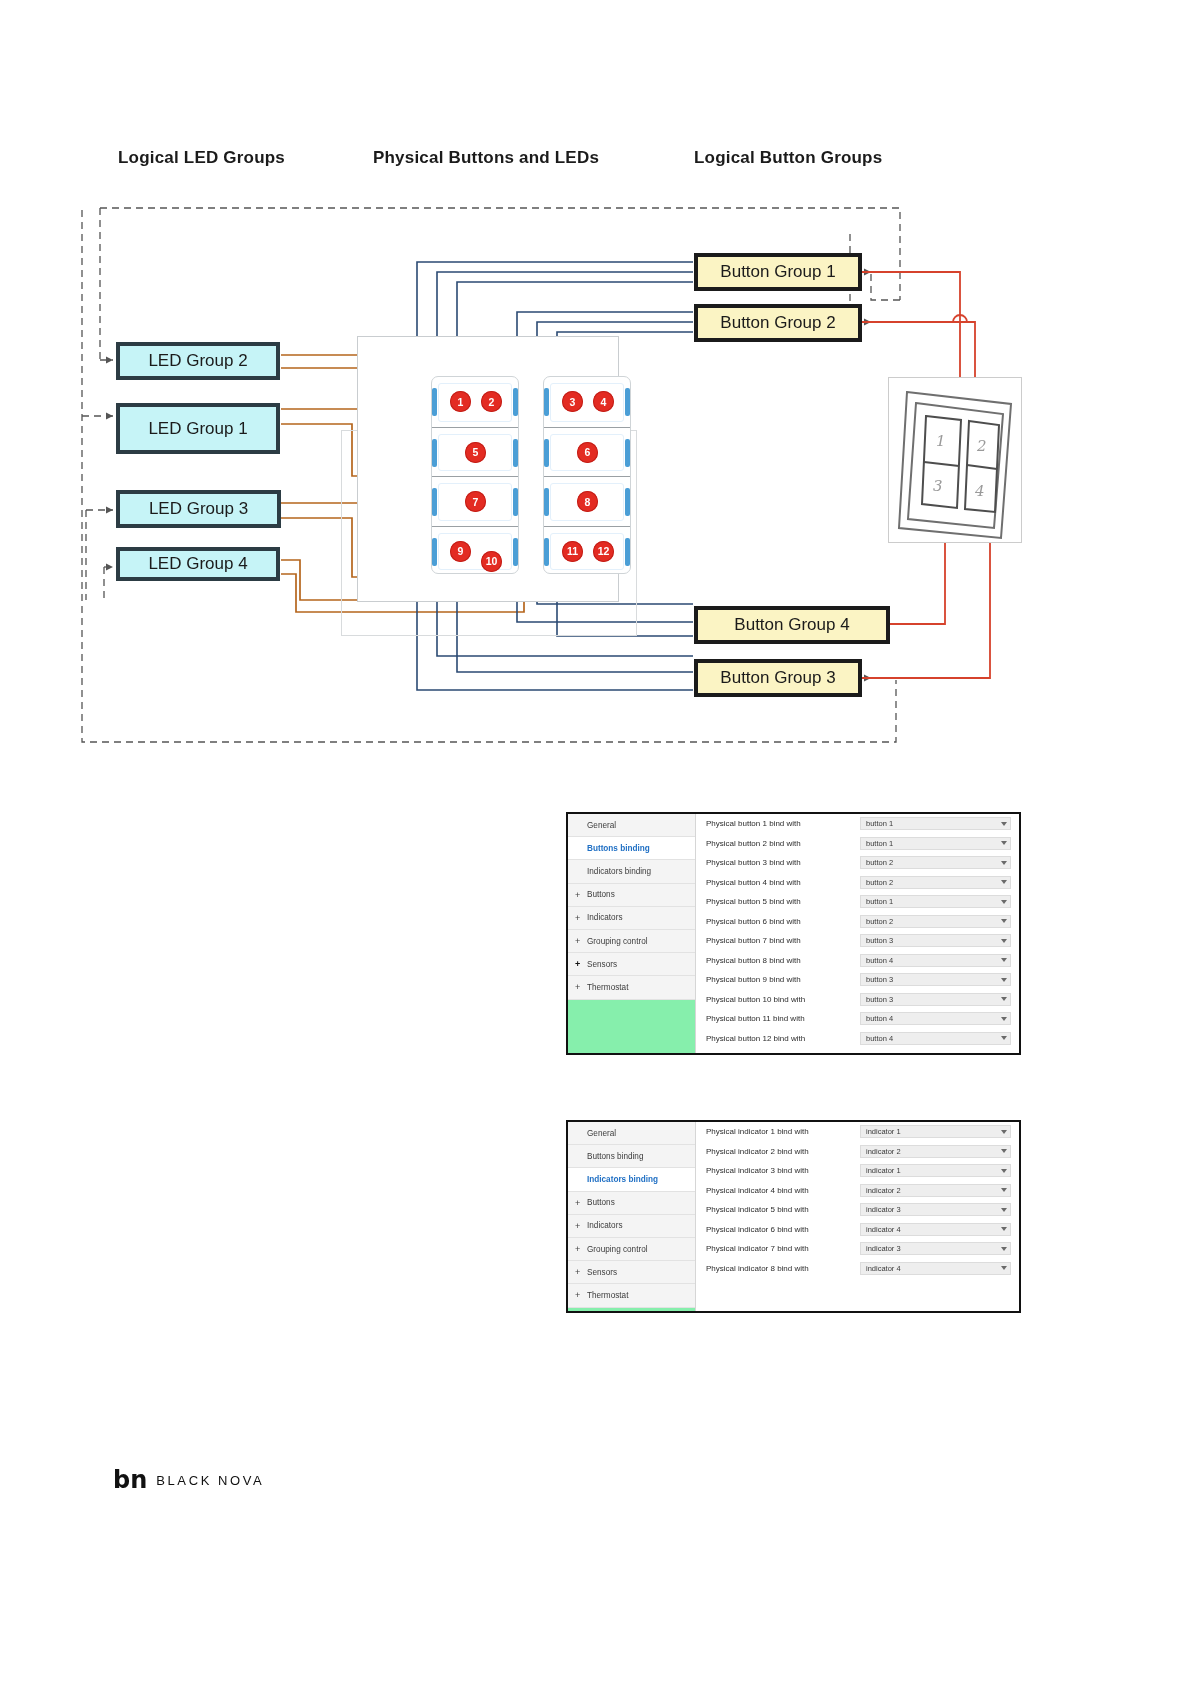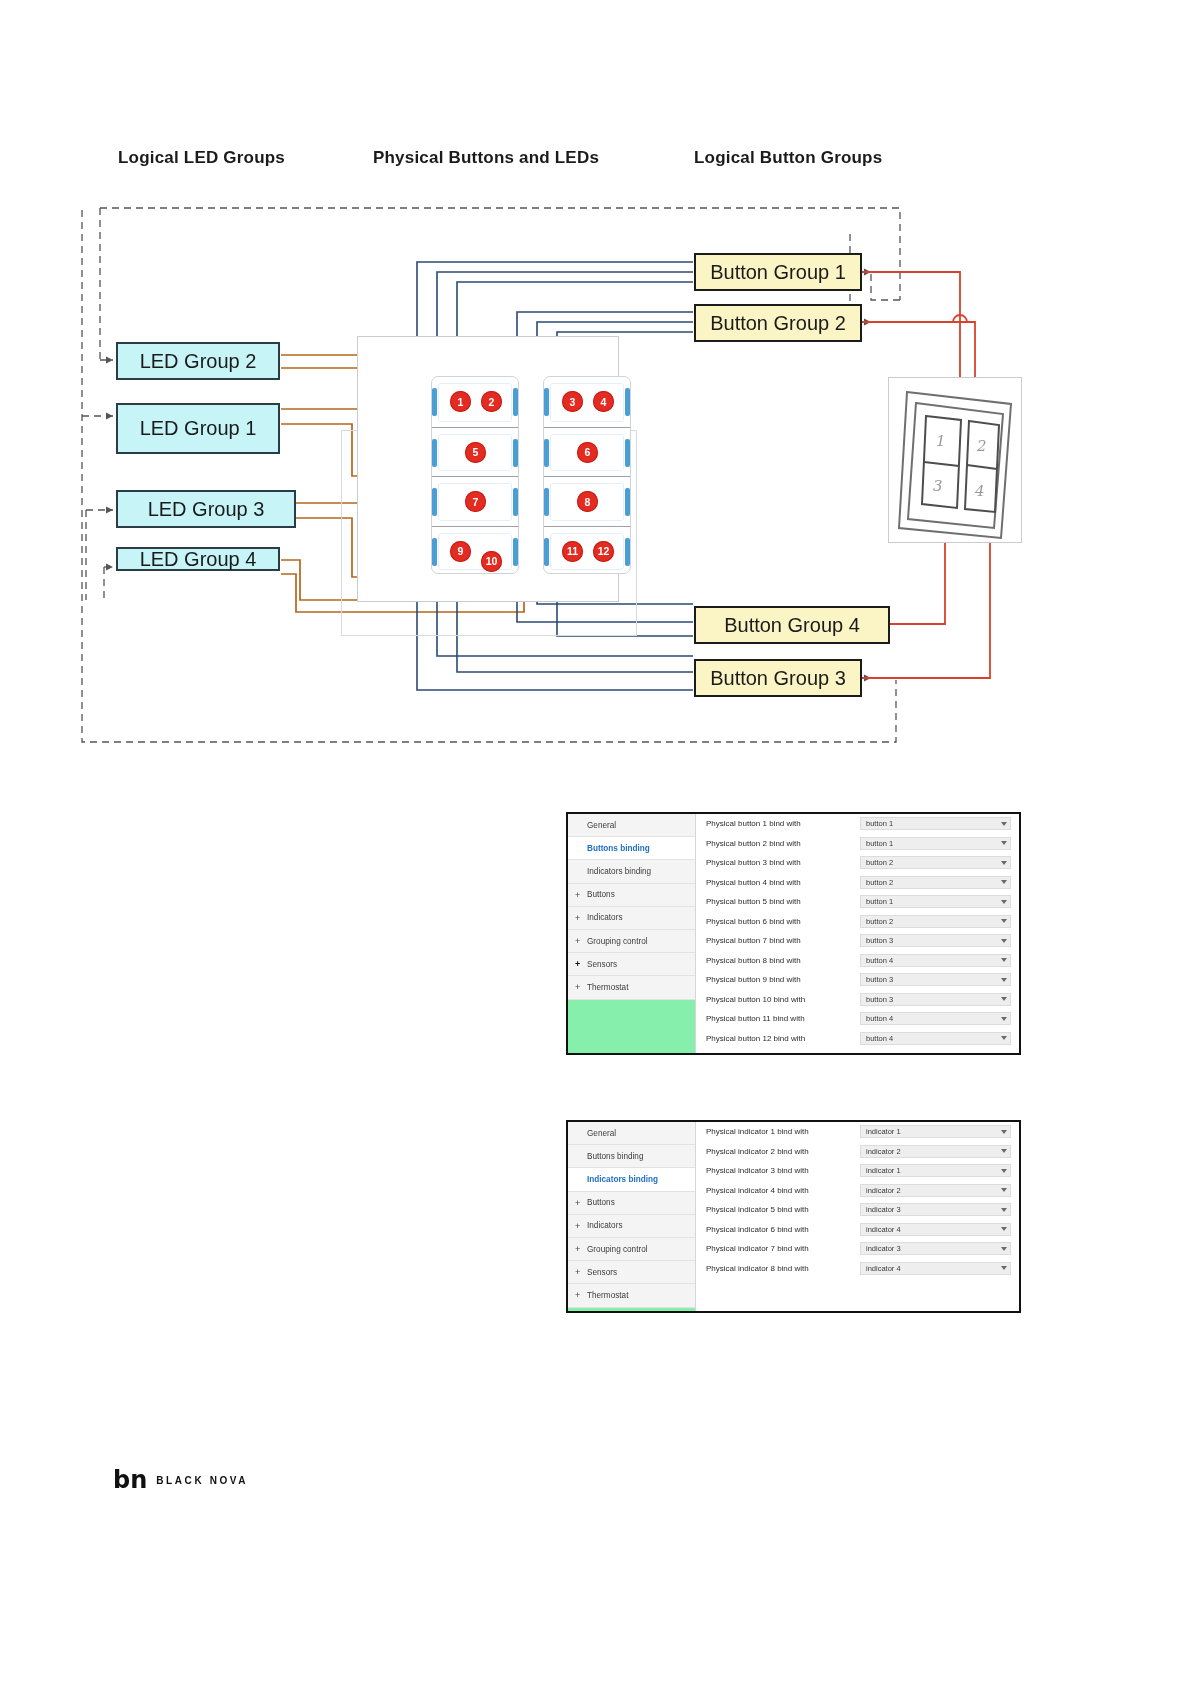--- a/index.html
+++ b/index.html
@@ -27,31 +27,31 @@
   #head-btn    { left:694px; top:148px; }
 
   
   #diagram { position:absolute; left:0; top:0; width:1191px; height:800px; }
   #diagram svg { position:absolute; left:0; top:0; }
 
   
   .gbox {
     position:absolute;
     display:flex; align-items:center; justify-content:center;
-    font-size:20px; color:#1b1b1b;
-    border:2px solid #b91c1c;
+    font-size:17px; color:#1b1b1b;
+    border:4px solid #b91c1c;
     white-space:nowrap;
   }
   .led-box { background:#c6f4f7; border-color:#2c3c44; }
   .btn-box { background:#fbf4c4; border-color:#1b1b1b; }
 
   #led2 { left:116px; top:342px; width:164px; height:38px; }
   #led1 { left:116px; top:396px; width:164px; height:51px;margin-top:7px; }
-  #led3 { left:116px; top:490px; width:180px; height:38px; }
-  #led4 { left:116px; top:547px; width:164px; height:24px; }
+  #led3 { left:116px; top:490px; width:165px; height:38px; }
+  #led4 { left:116px; top:547px; width:164px; height:34px; }
 
   #bg1 { left:694px; top:253px; width:168px; height:38px; }
   #bg2 { left:694px; top:304px; width:168px; height:38px; }
   #bg4 { left:694px; top:606px; width:196px; height:38px; }
   #bg3 { left:694px; top:659px; width:168px; height:38px; }
 
   
   #phys-panel {
     position:absolute; left:357px; top:336px; width:262px; height:266px;
     border:1.6px solid #c9cdd0; background:#ffffff;
@@ -155,21 +155,21 @@
   
   #footer {
     position:absolute; left:113px; top:1468px;
     display:flex; align-items:center; gap:9px;
   }
   #footer .mark {
     font-size:24px; color:#111; font-weight:bold; line-height:1;
     font-family:"DejaVu Sans", sans-serif;
   }
   #footer .wordmark {
-    font-size:10px; letter-spacing:2.6px; color:#111; font-weight:bold;
+    font-size:13px; letter-spacing:2.6px; color:#111; font-weight:normal;
   }
 </style>
 </head>
 <body>
 
 <div class="page">
 
   <div class="col-head" id="head-led">Logical LED Groups</div>
   <div class="col-head" id="head-phys">Physical Buttons and LEDs</div>
   <div class="col-head" id="head-btn">Logical Button Groups</div>

